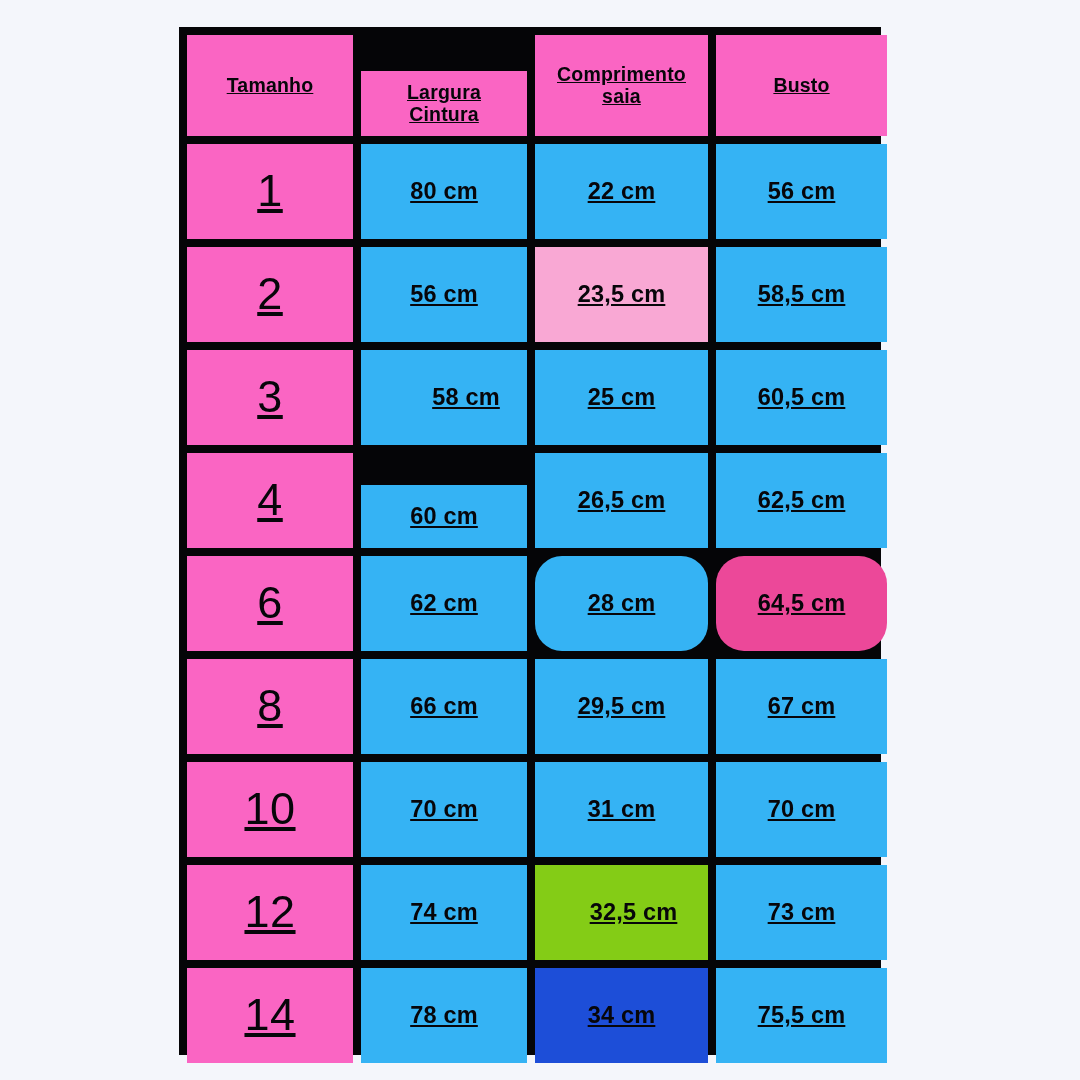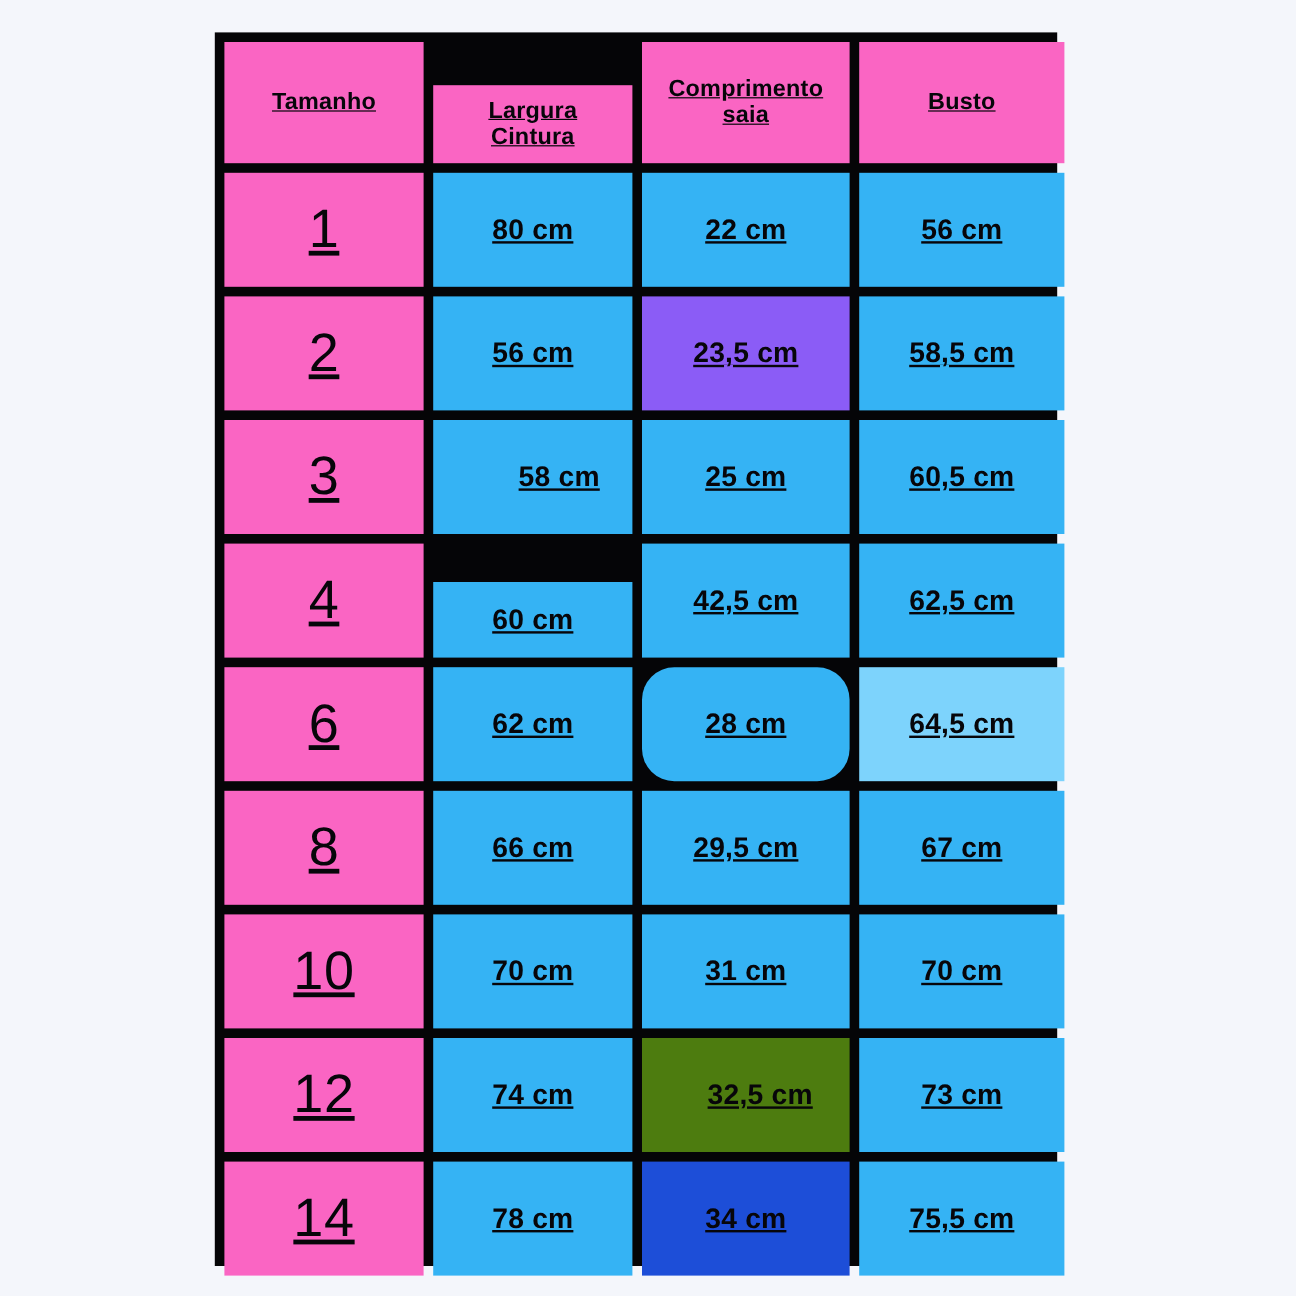--- a/index.html
+++ b/index.html
@@ -132,21 +132,21 @@
       <span class="meas-value">56 cm</span>
     </div>
   </div>
         <div class="table-row data-row" style="margin-top: 8px;">
     <div class="cell pink col-size" style="background: rgb(250, 101, 195); color: rgb(7, 6, 10);">
       <span class="size-value">2</span>
     </div>
     <div class="cell blue col-waist" style="background: rgb(53, 179, 244); color: rgb(7, 6, 10);">
       <span class="meas-value">56 cm</span>
     </div>
-    <div class="cell blue col-len" style="background: #8b5cf6; color: rgb(7, 6, 10);">
+    <div class="cell blue col-len" style="background: #f9a8d4; color: rgb(7, 6, 10);">
       <span class="meas-value">23,5 cm</span>
     </div>
     <div class="cell blue col-bust" style="background: rgb(53, 179, 244); color: rgb(7, 6, 10);">
       <span class="meas-value">58,5 cm</span>
     </div>
   </div>
         <div class="table-row data-row" style="margin-top: 8px;">
     <div class="cell pink col-size" style="background: rgb(250, 101, 195); color: rgb(7, 6, 10);">
       <span class="size-value">3</span>
     </div>
@@ -161,37 +161,37 @@
     </div>
   </div>
         <div class="table-row data-row" style="margin-top: 8px;">
     <div class="cell pink col-size" style="background: rgb(250, 101, 195); color: rgb(7, 6, 10);">
       <span class="size-value">4</span>
     </div>
     <div class="cell blue col-waist" style="background: rgb(53, 179, 244); color: rgb(7, 6, 10); margin-top: 32px;">
       <span class="meas-value">60 cm</span>
     </div>
     <div class="cell blue col-len" style="background: rgb(53, 179, 244); color: rgb(7, 6, 10);">
-      <span class="meas-value">42,5 cm</span>
+      <span class="meas-value">26,5 cm</span>
     </div>
     <div class="cell blue col-bust" style="background: rgb(53, 179, 244); color: rgb(7, 6, 10);">
       <span class="meas-value">62,5 cm</span>
     </div>
   </div>
         <div class="table-row data-row" style="margin-top: 8px;">
     <div class="cell pink col-size" style="background: rgb(250, 101, 195); color: rgb(7, 6, 10);">
       <span class="size-value">6</span>
     </div>
     <div class="cell blue col-waist" style="background: rgb(53, 179, 244); color: rgb(7, 6, 10);">
       <span class="meas-value">62 cm</span>
     </div>
     <div class="cell blue col-len" style="background: rgb(53, 179, 244); color: rgb(7, 6, 10); border-radius: 27px;">
       <span class="meas-value">28 cm</span>
     </div>
-    <div class="cell blue col-bust" style="background: #7dd3fc; color: rgb(7, 6, 10);">
+    <div class="cell blue col-bust" style="background: #ec4899; color: rgb(7, 6, 10); border-radius: 28px;">
       <span class="meas-value">64,5 cm</span>
     </div>
   </div>
         <div class="table-row data-row" style="margin-top: 8px;">
     <div class="cell pink col-size" style="background: rgb(250, 101, 195); color: rgb(7, 6, 10);">
       <span class="size-value">8</span>
     </div>
     <div class="cell blue col-waist" style="background: rgb(53, 179, 244); color: rgb(7, 6, 10);">
       <span class="meas-value">66 cm</span>
     </div>
@@ -216,21 +216,21 @@
       <span class="meas-value">70 cm</span>
     </div>
   </div>
         <div class="table-row data-row" style="margin-top: 8px;">
     <div class="cell pink col-size" style="background: rgb(250, 101, 195); color: rgb(7, 6, 10);">
       <span class="size-value">12</span>
     </div>
     <div class="cell blue col-waist" style="background: rgb(53, 179, 244); color: rgb(7, 6, 10);">
       <span class="meas-value">74 cm</span>
     </div>
-    <div class="cell blue col-len" style="background: #4d7c0f; color: rgb(7, 6, 10); padding-left: 24px;">
+    <div class="cell blue col-len" style="background: #84cc16; color: rgb(7, 6, 10); padding-left: 24px;">
       <span class="meas-value">32,5 cm</span>
     </div>
     <div class="cell blue col-bust" style="background: rgb(53, 179, 244); color: rgb(7, 6, 10);">
       <span class="meas-value">73 cm</span>
     </div>
   </div>
         <div class="table-row data-row" style="margin-top: 8px;">
     <div class="cell pink col-size" style="background: rgb(250, 101, 195); color: rgb(7, 6, 10);">
       <span class="size-value">14</span>
     </div>

